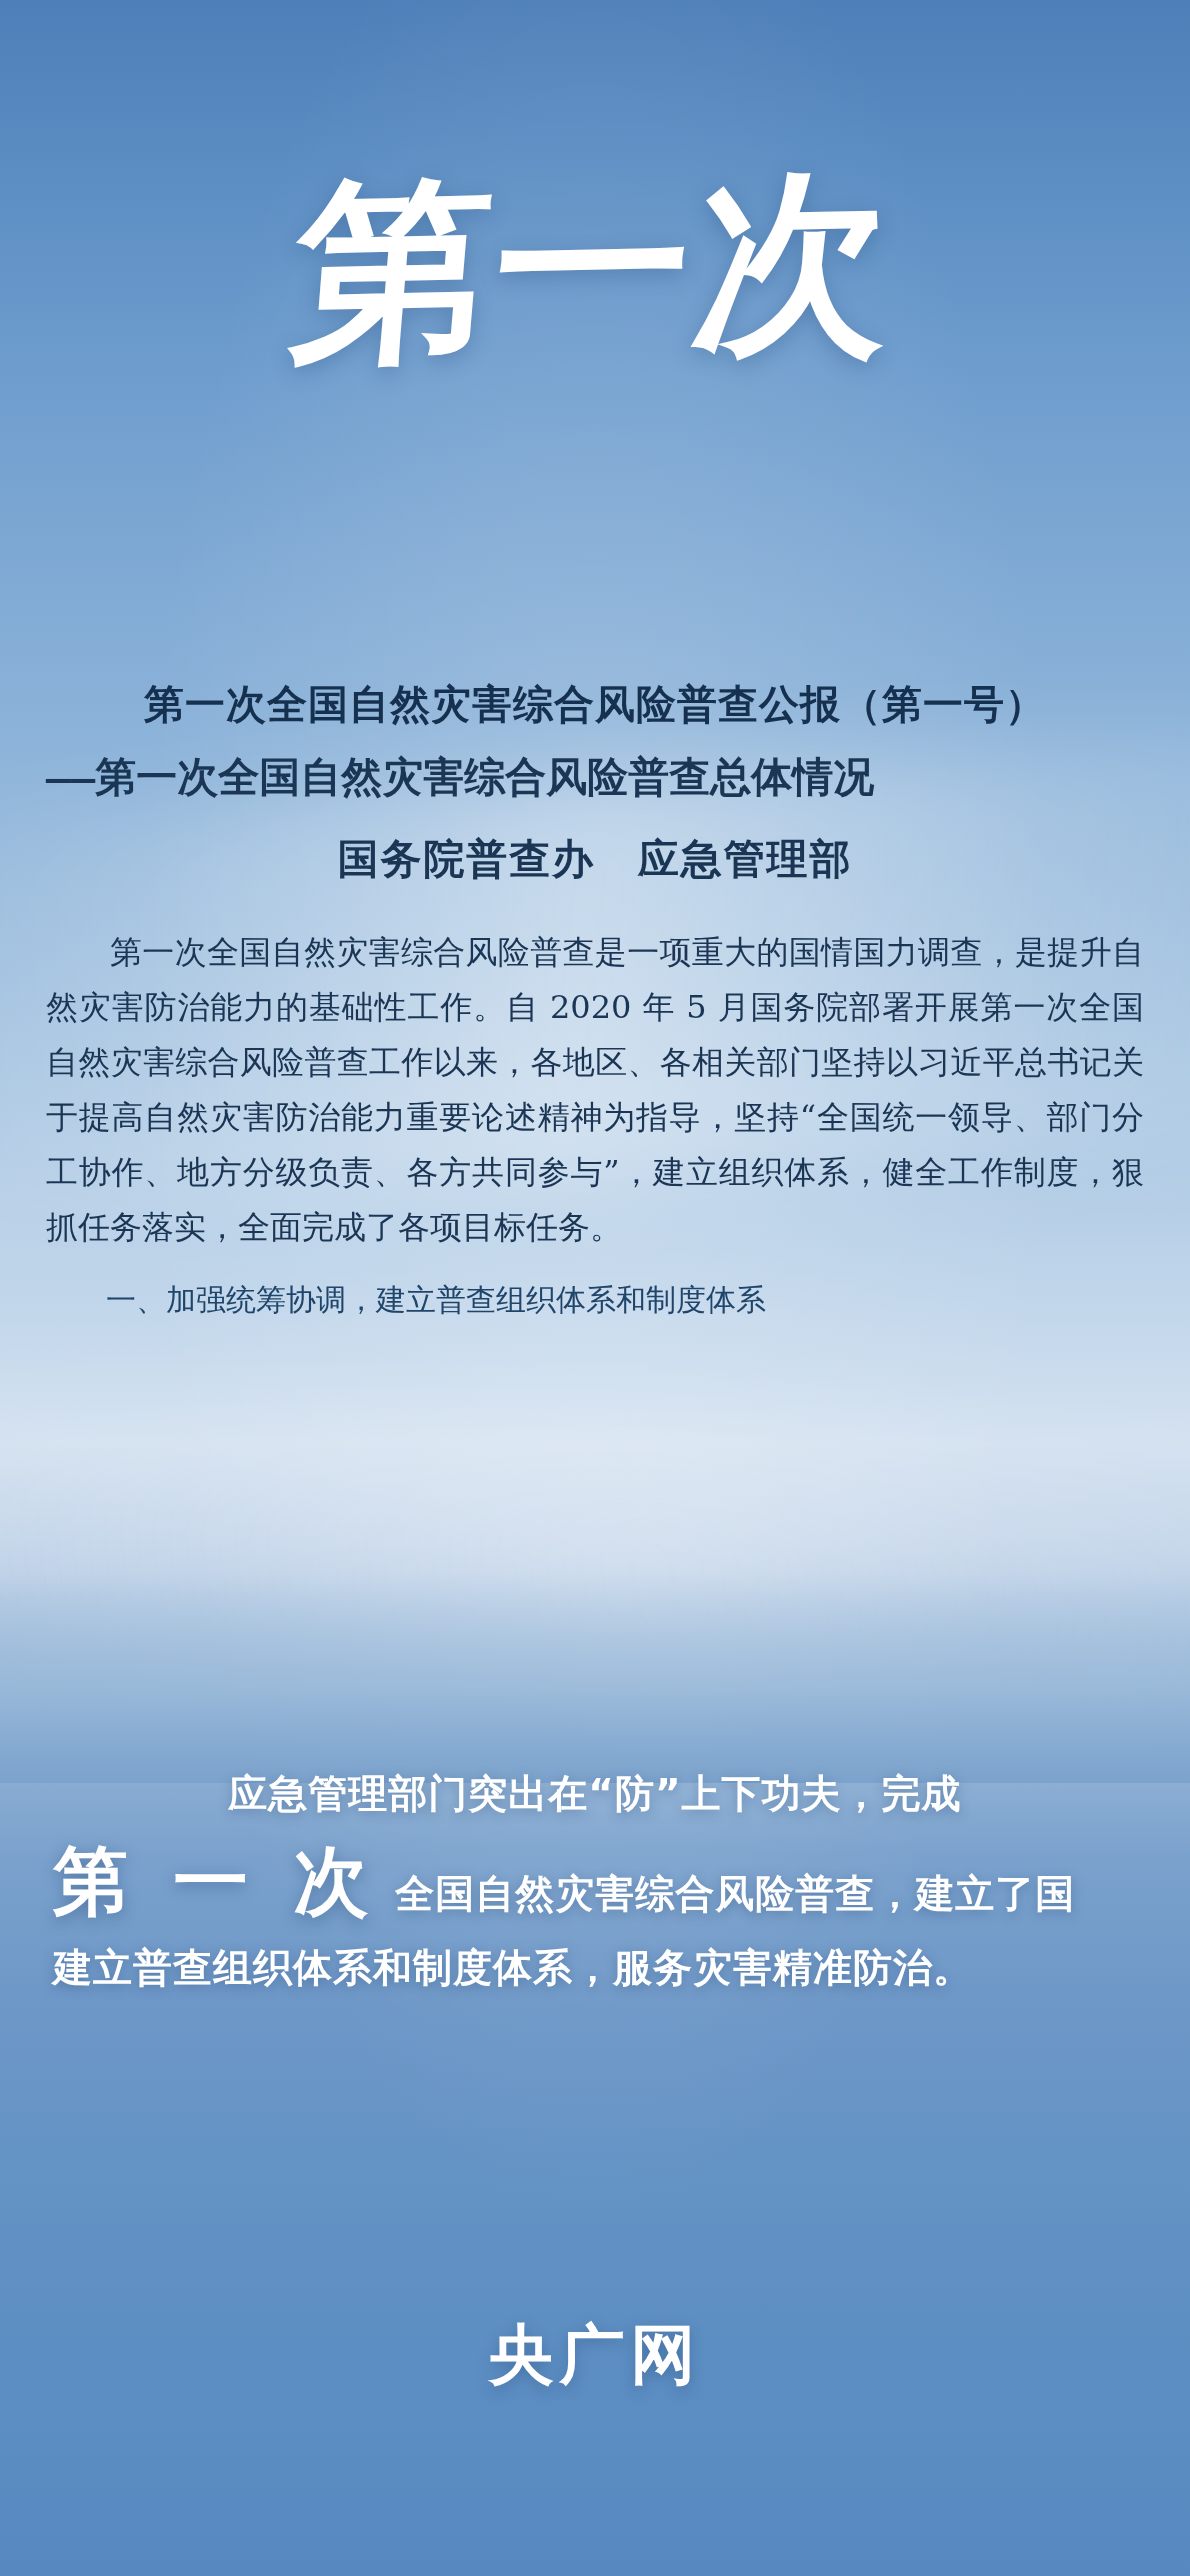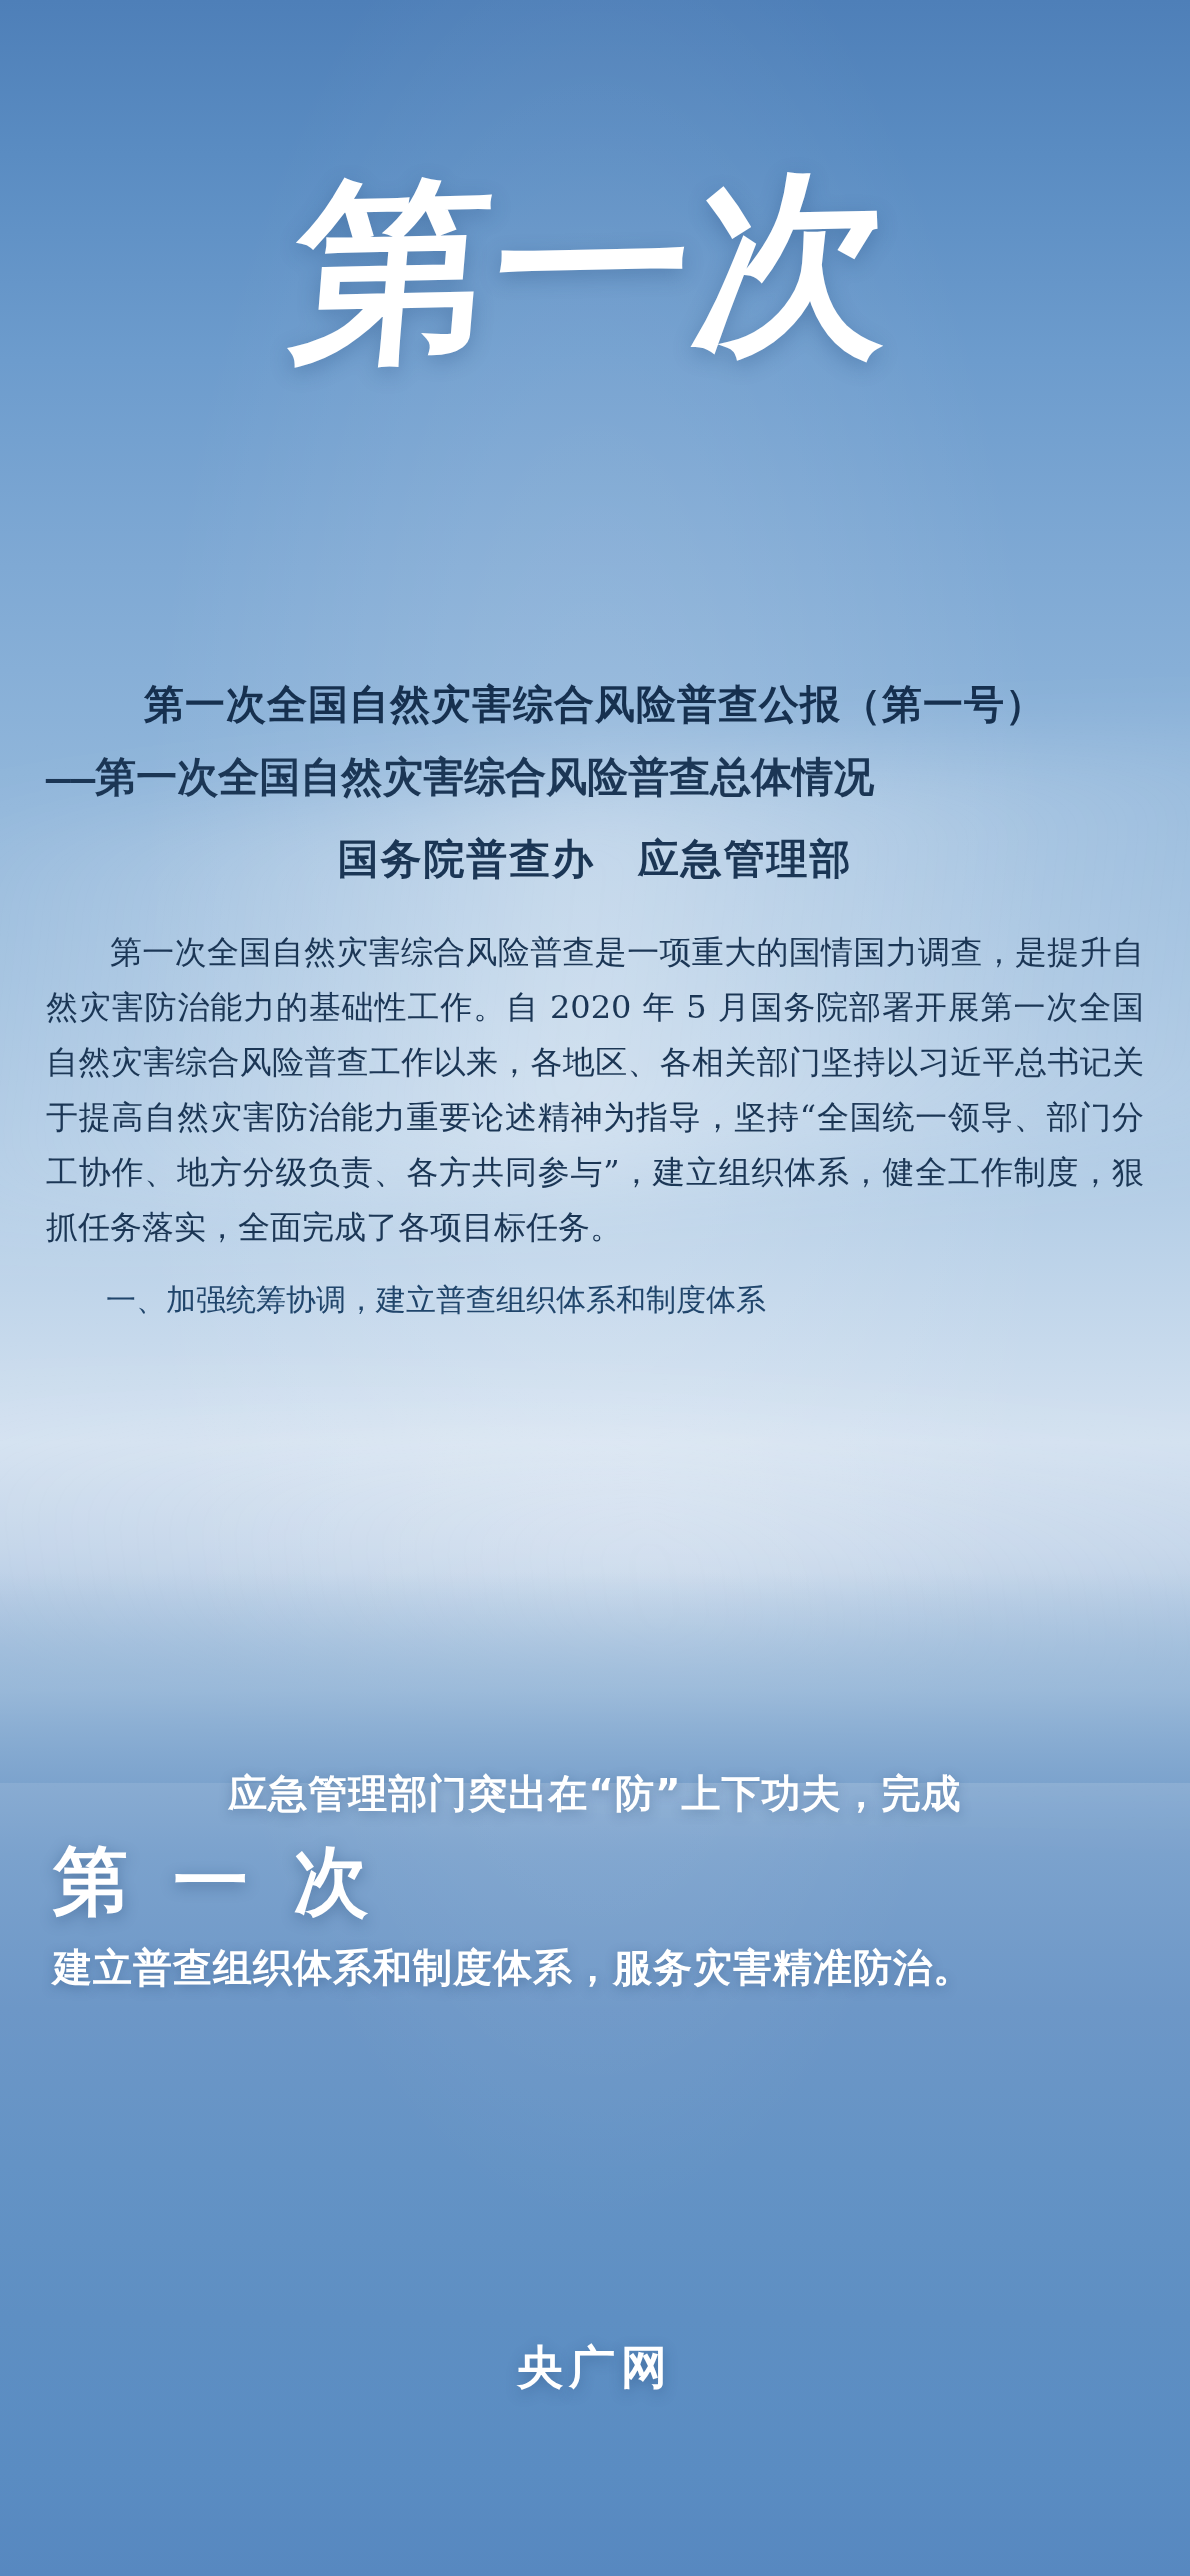--- a/index.html
+++ b/index.html
@@ -210,21 +210,21 @@
     position: absolute;
     left: 0;
     bottom: 177px;
     width: 100%;
     text-align: center;
   }
   .logo-text {
     display: inline-block;
     font-family: "DejaVu Sans", sans-serif;
     font-weight: 700;
-    font-size: 46px;
+    font-size: 65px;
     letter-spacing: 5.8px;
     color: #ffffff;
     text-shadow: 0 3.8px 13.4px rgba(25,60,105,0.35);
   }
 </style>
 </head>
 <body>
 
 <div class="poster">
 
@@ -243,20 +243,21 @@
     <div class="doc-body">第一次全国自然灾害综合风险普查是一项重大的国情国力调查，是提升自然灾害防治能力的基础性工作。自 2020 年 5 月国务院部署开展第一次全国自然灾害综合风险普查工作以来，各地区、各相关部门坚持以习近平总书记关于提高自然灾害防治能力重要论述精神为指导，坚持“全国统一领导、部门分工协作、地方分级负责、各方共同参与”，建立组织体系，健全工作制度，狠抓任务落实，全面完成了各项目标任务。</div>
     <div class="doc-section">一、加强统筹协调，建立普查组织体系和制度体系</div>
   </div>
 
   <div class="fade-mask"></div>
 
   <div class="callout">
     <div class="callout-line center">应急管理部门突出在“防”上下功夫，完成</div>
     <div class="callout-mid">
       <span class="callout-big">第 一 次</span>
+      <span class="callout-rest">全国自然灾害综合风险普查，建立了国</span>
     </div>
     <div class="callout-line">建立普查组织体系和制度体系，服务灾害精准防治。</div>
   </div>
 
   <div class="logo">
     <span class="logo-text">央广网</span>
   </div>
 
 </div>
 

